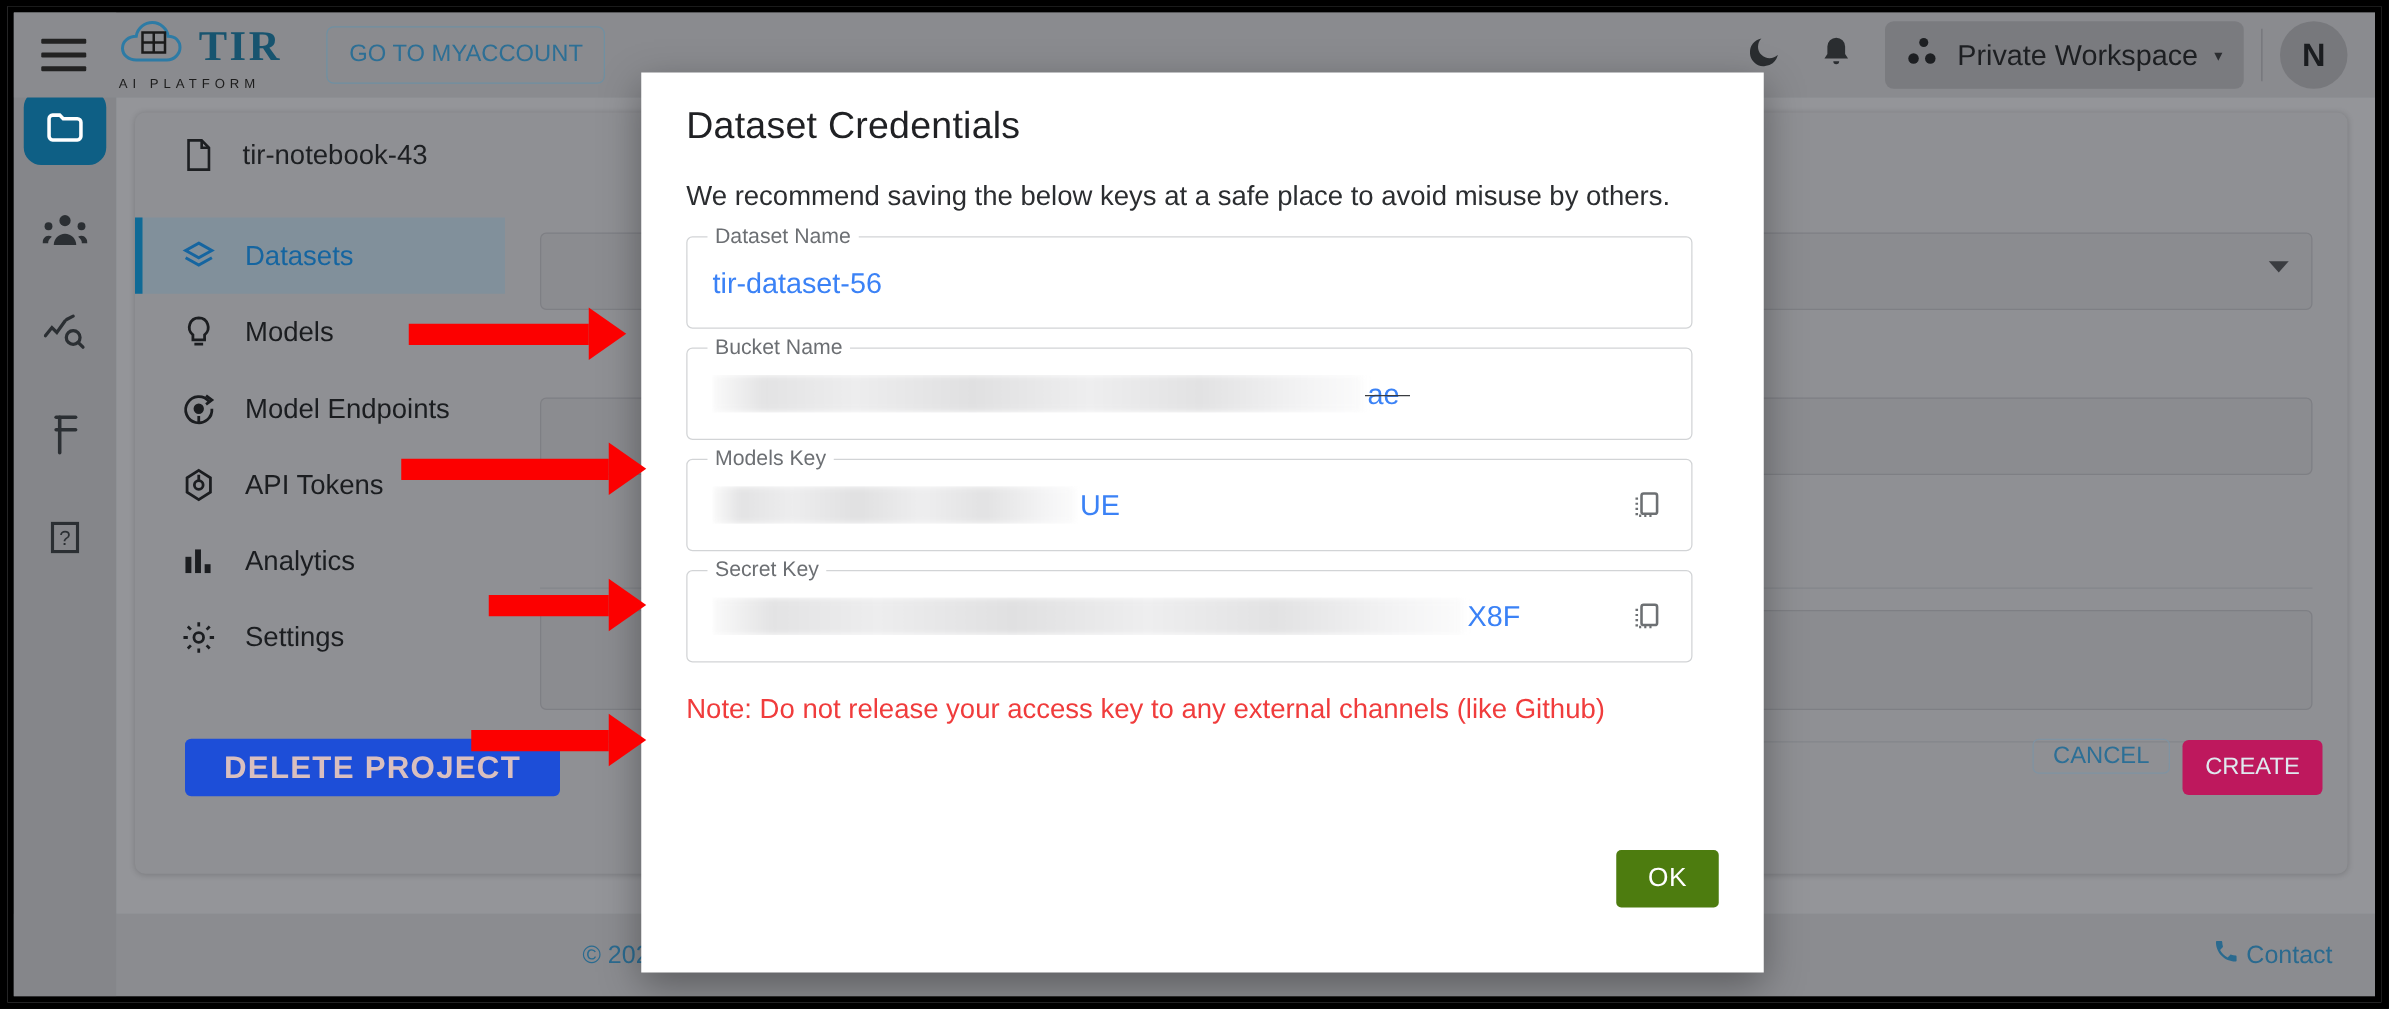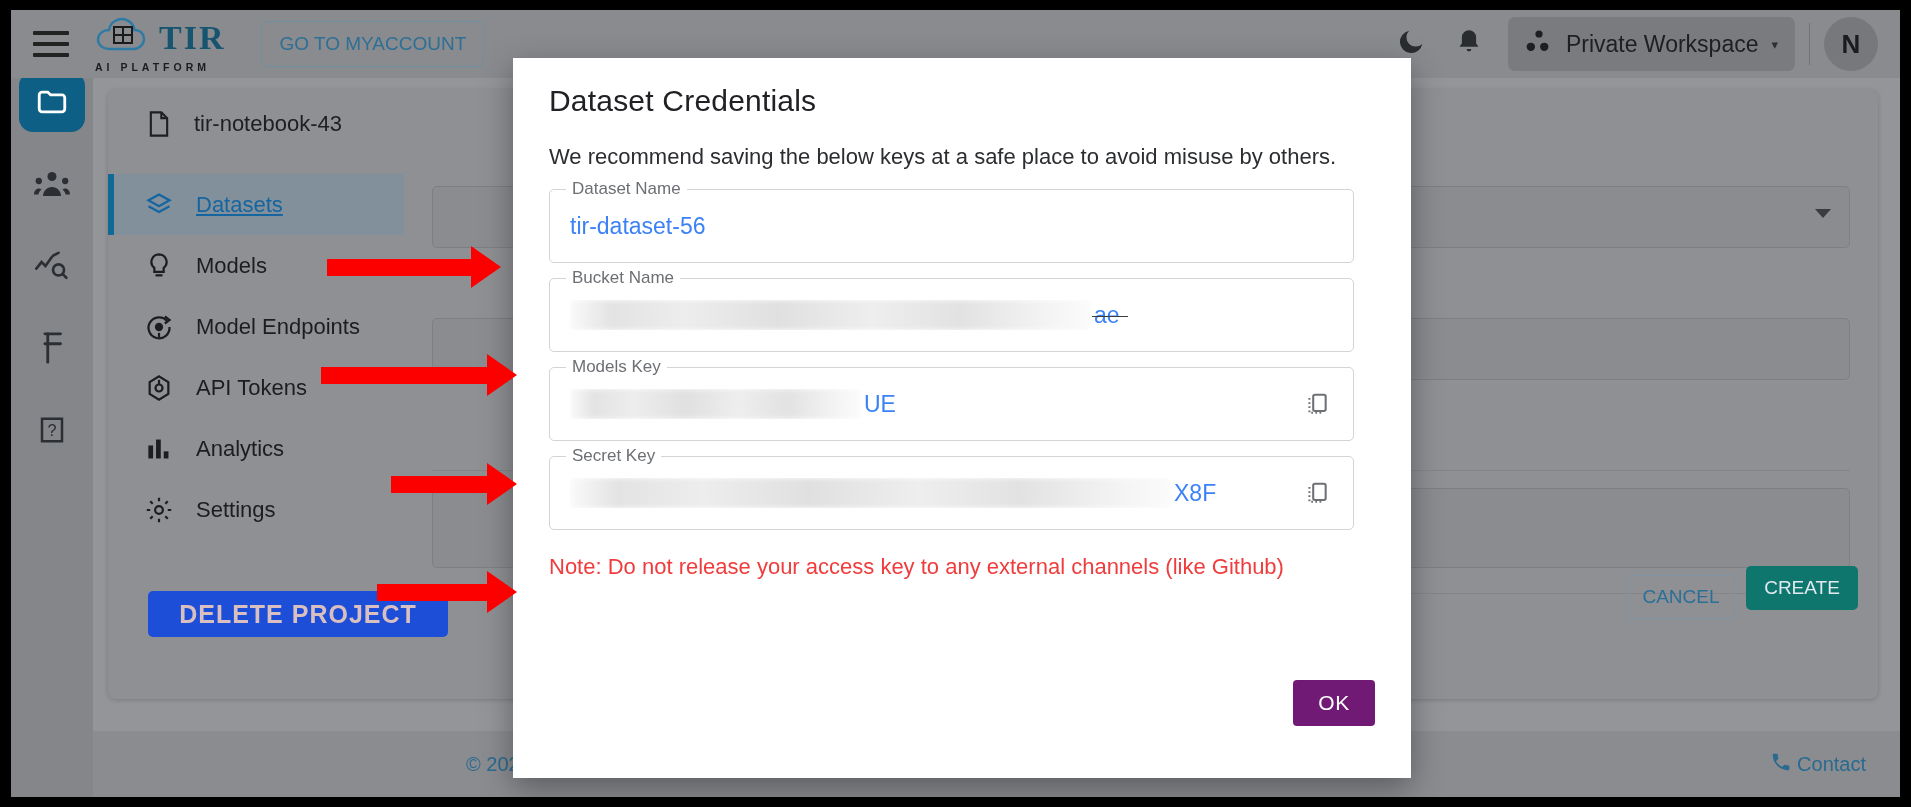--- a/index.html
+++ b/index.html
@@ -61,21 +61,21 @@
   }
   .hamburger span { display:block; height: 4px; background: #222; border-radius: 1px; }
 
   .brand { display: flex; flex-direction: column; align-items: flex-start; margin-right: 36px; }
   .brand-row { display: flex; align-items: center; gap: 6px; }
   .brand-title {
     font-family: "Liberation Serif", serif;
     font-size: 34px; font-weight: 700; color: #17546f; letter-spacing: 2px;
   }
   .brand-sub {
-    font-size: 10.5px; letter-spacing: 4px; color: #1c1c1c; font-weight: 700;
+    font-size: 10.5px; letter-spacing: 4px; color: #1c1c1c; font-weight: 400;
     margin-top: 1px;
   }
   .btn-myaccount {
     border: 1px solid #6f90a2;
     border-radius: 6px;
     color: #2d6f95;
     font-size: 19px;
     padding: 11px 17px;
     background: transparent;
     white-space: nowrap;
@@ -126,21 +126,20 @@
   }
   .nav-item {
     display:flex; align-items:center; gap: 22px;
     height: 61px; padding-left: 36px;
     color: #1b1d20; font-size: 22px;
     position: relative;
   }
   .nav-item.active {
     background: #81909b;
     color: #1565a0;
-    text-decoration: underline;
   }
   .nav-item.active::before {
     content:""; position:absolute; left:0; top:0; bottom:0; width:6px; background:#0f6a96;
   }
   .nav-ico { width: 30px; display:flex; align-items:center; justify-content:center; }
   .delete-btn {
     position: absolute; left: 40px; bottom: 62px;
     width: 300px; height: 46px;
     background: #1d4ed8;
     color: #d9bfbf;
@@ -154,30 +153,30 @@
     height: 62px;
     background: #8b8c90;
     border: 1px solid #7e7f84;
     border-radius: 5px;
   }
   .field-box .caret { position:absolute; right:18px; top:22px; width:0;height:0;
     border-left:8px solid transparent;border-right:8px solid transparent;border-top:9px solid #3a3c40; }
   .hr-line { position:absolute; left: 28px; right: 28px; height:1px; background:#84858a; }
   .btn-cancel {
     position:absolute; right: 142px; bottom: 80px;
-    width: 110px; height: 44px;
+    width: 110px; height: 28px;
     border: 1px solid #7f93a2; border-radius: 5px;
     background: transparent; color: #2c6f96;
     font-size: 19px;
   }
   .btn-create {
-    position:absolute; right: 20px; bottom: 89px;
+    position:absolute; right: 20px; bottom: 63px;
     width: 112px; height: 44px;
     border: none; border-radius: 5px;
-    background: #0f766e; color:#dfe9ef;
+    background: #be185d; color:#dfe9ef;
     font-size: 19px;
   }
 
   
   .footer {
     position:absolute; left:0; right:0; bottom:0; height:66px;
     background:#8b8c90;
     display:flex; align-items:center;
     color:#2a6a8f; font-size: 20px;
   }
@@ -246,21 +245,21 @@
     display:flex; align-items:center; justify-content:center;
     color:#6d7073; flex: none;
   }
   .note {
     margin-top: 24px;
     font-size: 22px; color: #f03c3c;
   }
   .btn-ok {
     position:absolute; right: 36px; bottom: 52px;
     width: 82px; height: 46px;
-    background: #701a75; color:#fff;
+    background: #4d7c0f; color:#fff;
     border:none; border-radius: 4px;
     font-size: 21px; letter-spacing:.5px;
   }
 
   
   .arrow { position:absolute; z-index: 40; height: 28px; display:flex; align-items:center; }
   .arrow .shaft { height: 17px; background:#fc0000; }
   .arrow .head {
     width:0;height:0;
     border-top: 21px solid transparent;

